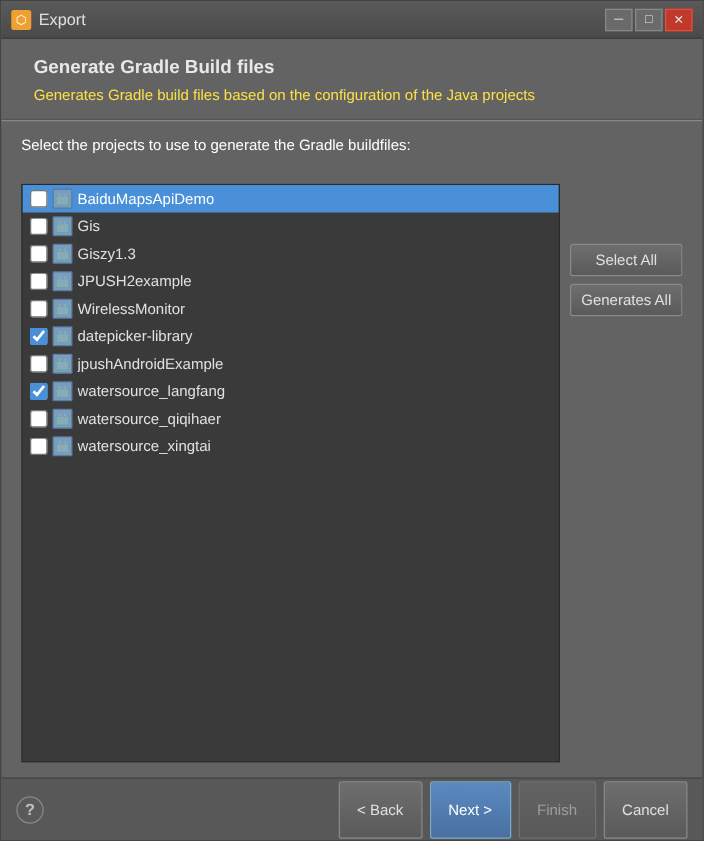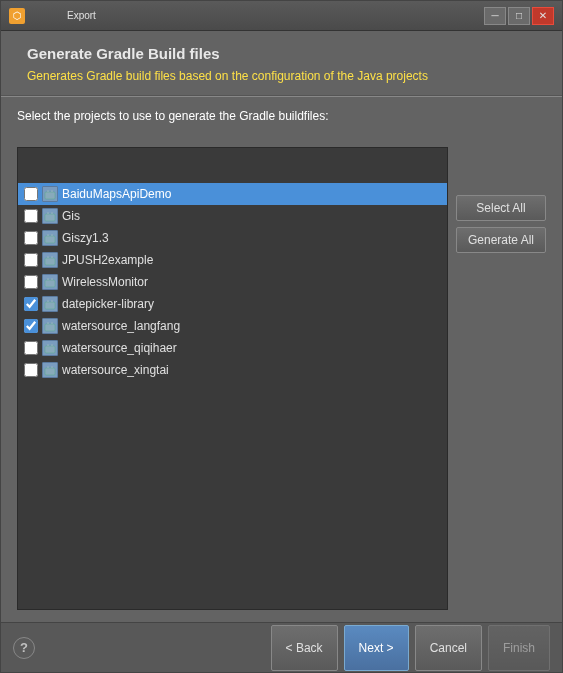--- a/index.html
+++ b/index.html
@@ -42,22 +42,21 @@
       align-items: center;
       justify-content: center;
       font-size: 10px;
       color: white;
       flex-shrink: 0;
     }
 
     .title-text {
       flex: 1;
       color: #e0e0e0;
-      font-size: 10px;
-      margin-left: 36px;
+      font-size: 13px;
     }
 
     .window-controls {
       display: flex;
       gap: 2px;
     }
 
     .win-btn {
       width: 22px;
       height: 18px;
@@ -138,21 +137,20 @@
       display: flex;
       align-items: center;
       padding: 3px 6px;
       cursor: pointer;
       user-select: none;
     }
 
     .project-item:first-child {
       background: #4a90d9;
       color: #fff;
-      margin-top: 35px;
     }
 
     .project-checkbox {
       width: 14px;
       height: 14px;
       margin-right: 4px;
       flex-shrink: 0;
       cursor: pointer;
       accent-color: #4a90d9;
     }
@@ -361,20 +359,31 @@
               <div class="project-icon">
                 <svg width="12" height="12" viewBox="0 0 12 12" fill="none" xmlns="http://www.w3.org/2000/svg">
       <rect x="1" y="4" width="10" height="7" rx="1" fill="#8ab" stroke="#5a8" stroke-width="0.5"></rect>
       <rect x="3" y="2" width="2" height="2" rx="0.5" fill="#8ab"></rect>
       <rect x="7" y="2" width="2" height="2" rx="0.5" fill="#8ab"></rect>
     </svg>
               </div>
               <span class="project-name">datepicker-library</span>
             </div>
             <div class="project-item">
+              <input type="checkbox" class="project-checkbox" style="">
+              <div class="project-icon">
+                <svg width="12" height="12" viewBox="0 0 12 12" fill="none" xmlns="http://www.w3.org/2000/svg">
+      <rect x="1" y="4" width="10" height="7" rx="1" fill="#8ab" stroke="#5a8" stroke-width="0.5"></rect>
+      <rect x="3" y="2" width="2" height="2" rx="0.5" fill="#8ab"></rect>
+      <rect x="7" y="2" width="2" height="2" rx="0.5" fill="#8ab"></rect>
+    </svg>
+              </div>
+              <span class="project-name">jpushAndroidExample</span>
+            </div>
+            <div class="project-item">
               <input type="checkbox" class="project-checkbox" checked="" style="">
               <div class="project-icon">
                 <svg width="12" height="12" viewBox="0 0 12 12" fill="none" xmlns="http://www.w3.org/2000/svg">
       <rect x="1" y="4" width="10" height="7" rx="1" fill="#8ab" stroke="#5a8" stroke-width="0.5"></rect>
       <rect x="3" y="2" width="2" height="2" rx="0.5" fill="#8ab"></rect>
       <rect x="7" y="2" width="2" height="2" rx="0.5" fill="#8ab"></rect>
     </svg>
               </div>
               <span class="project-name">watersource_langfang</span>
             </div>
@@ -397,29 +406,29 @@
       <rect x="3" y="2" width="2" height="2" rx="0.5" fill="#8ab"></rect>
       <rect x="7" y="2" width="2" height="2" rx="0.5" fill="#8ab"></rect>
     </svg>
               </div>
               <span class="project-name">watersource_xingtai</span>
             </div>
           </div>
 
         <div class="side-buttons">
           <button class="side-btn">Select All</button>
-          <button class="side-btn">Generate All</button>
+          <button class="side-btn">Generates All</button>
         </div>
       </div>
     </div>
 
     <div class="footer-section">
       <div class="help-icon">?</div>
       <div class="footer-spacer"></div>
       <div class="footer-buttons">
         <button class="footer-btn">&lt; Back</button>
         <button class="footer-btn active">Next &gt;</button>
+        <button class="footer-btn disabled">Finish</button>
         <button class="footer-btn">Cancel</button>
-        <button class="footer-btn disabled">Finish</button>
       </div>
     </div>
   </div>
 </div>
 
 </body></html>

